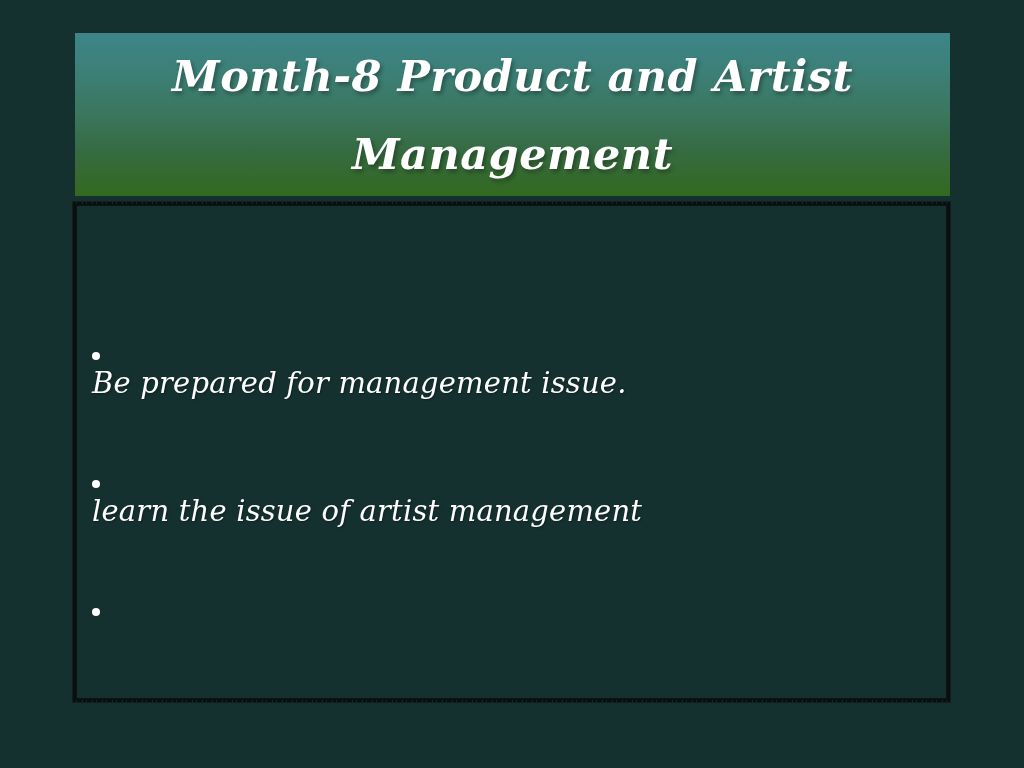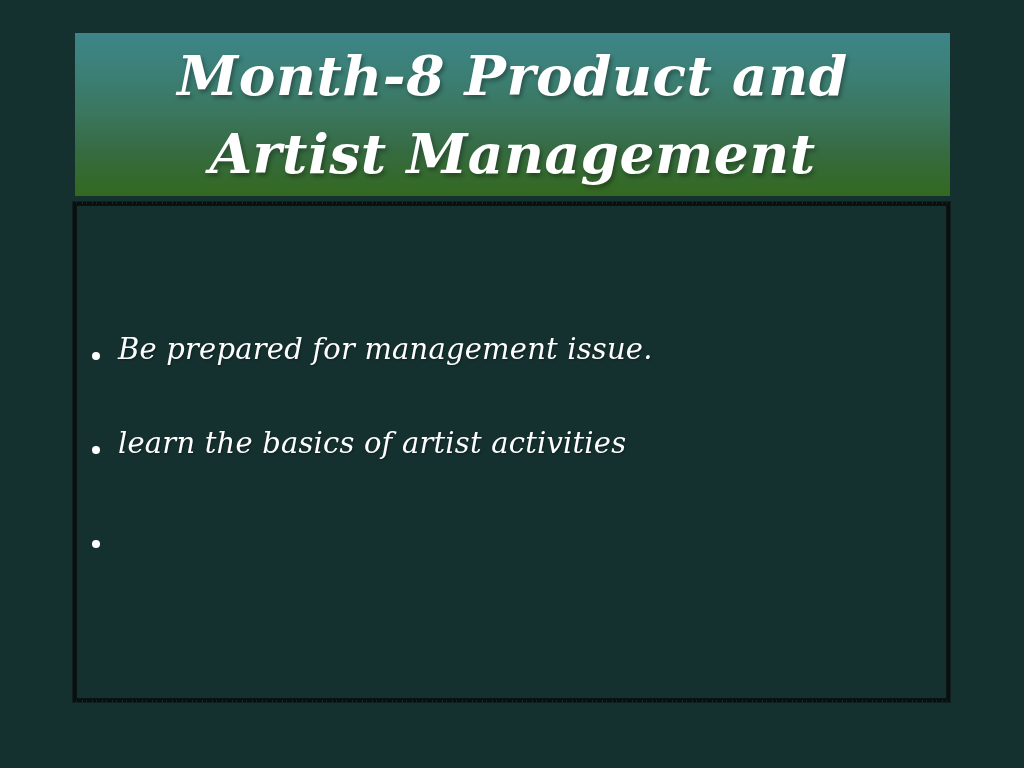--- a/index.html
+++ b/index.html
@@ -37,21 +37,21 @@
     overflow: hidden;
   }
 
   #title-text {
     width: 100%;
     text-align: center;
     color: #ffffff;
     font-family: "DejaVu Serif", "Liberation Serif", serif;
     font-style: italic;
     font-weight: bold;
-    font-size: 55px;
+    font-size: 43px;
     line-height: 78px;
     letter-spacing: 0.5px;
     text-shadow: 2px 3px 4px rgba(0,0,0,0.33);
     padding: 0 6px;
     box-sizing: border-box;
     white-space: normal;
   }
 
   
   #content-box {
@@ -97,20 +97,21 @@
     padding: 124px 30px 0 16px;
     box-sizing: border-box;
   }
 
   .bullet-item {
     position: relative;
     display: flex;
     align-items: flex-start;
     margin: 0 0 53px 0;
     padding: 0;
+    flex-direction: column;
   }
 
   .bullet-marker {
     flex: 0 0 auto;
     width: 26px;
     margin-top: 14px;
     text-align: left;
     color: #ffffff;
     font-family: "DejaVu Sans", sans-serif;
     font-size: 20px;
@@ -157,21 +158,21 @@
         <span class="bullet-marker">
           <span class="dot"></span>
         </span>
         <span class="bullet-text">Be prepared for management issue.</span>
       </li>
 
       <li class="bullet-item">
         <span class="bullet-marker">
           <span class="dot"></span>
         </span>
-        <span class="bullet-text">learn the basics of artist activities</span>
+        <span class="bullet-text">learn the issue of artist management</span>
       </li>
 
       <li class="bullet-item wide">
         <span class="bullet-marker">
           <span class="dot"></span>
         </span>
       </li>
 
     </ul>
   </div>

